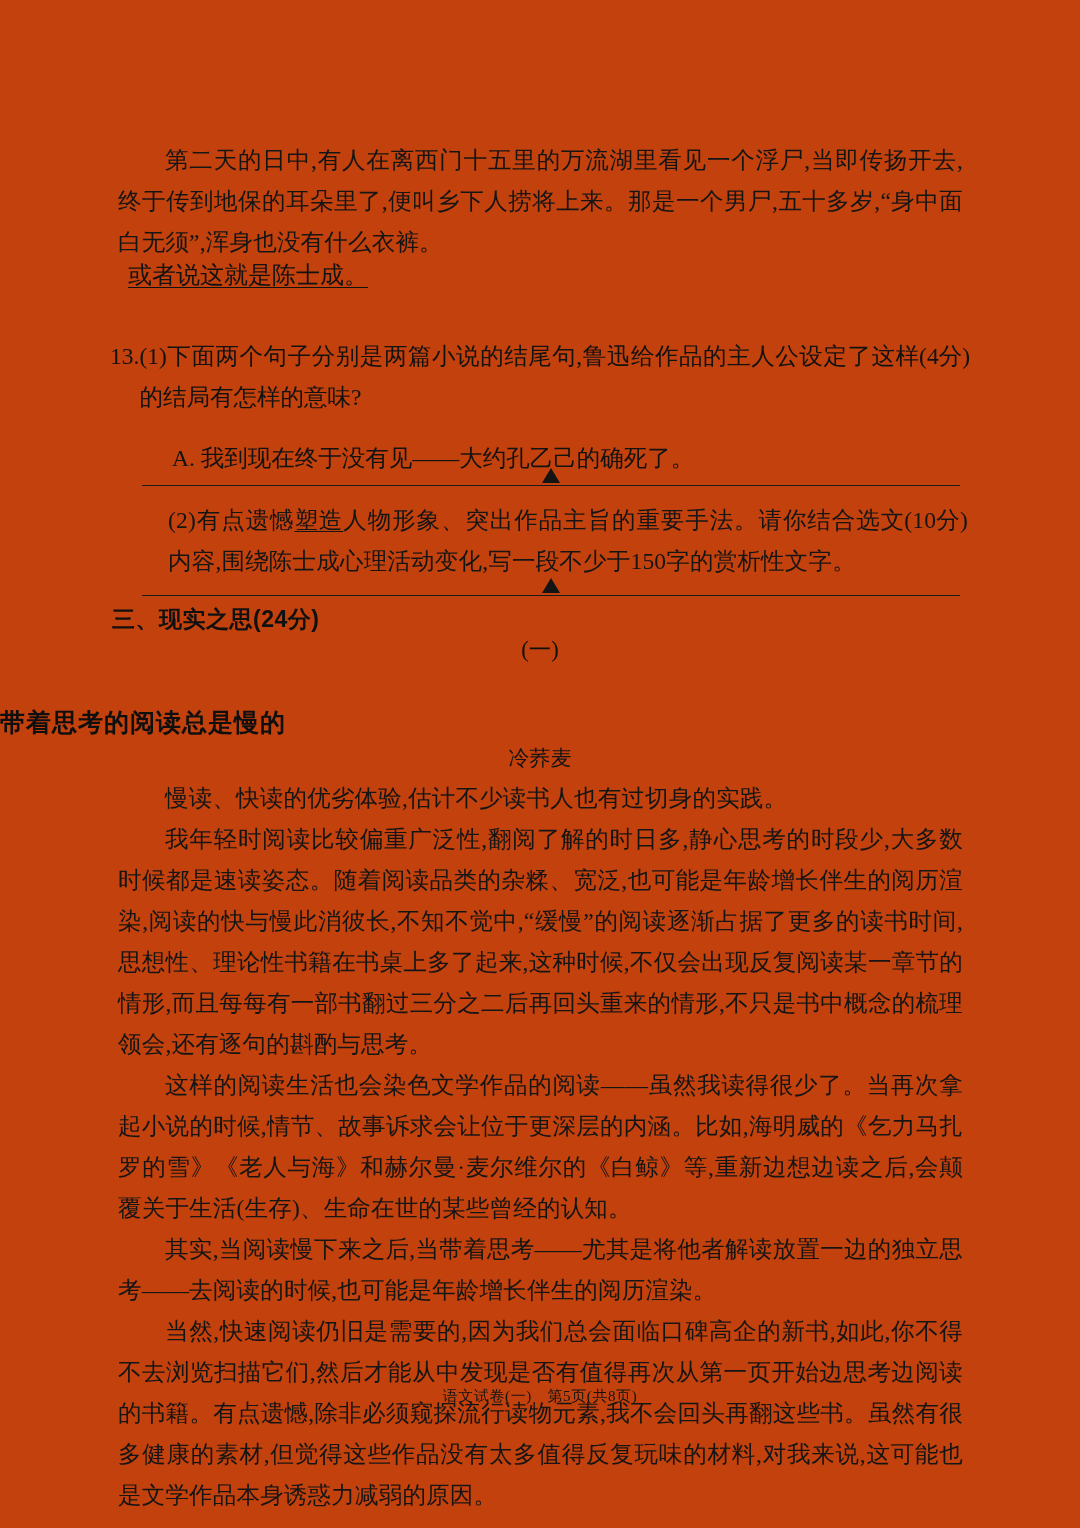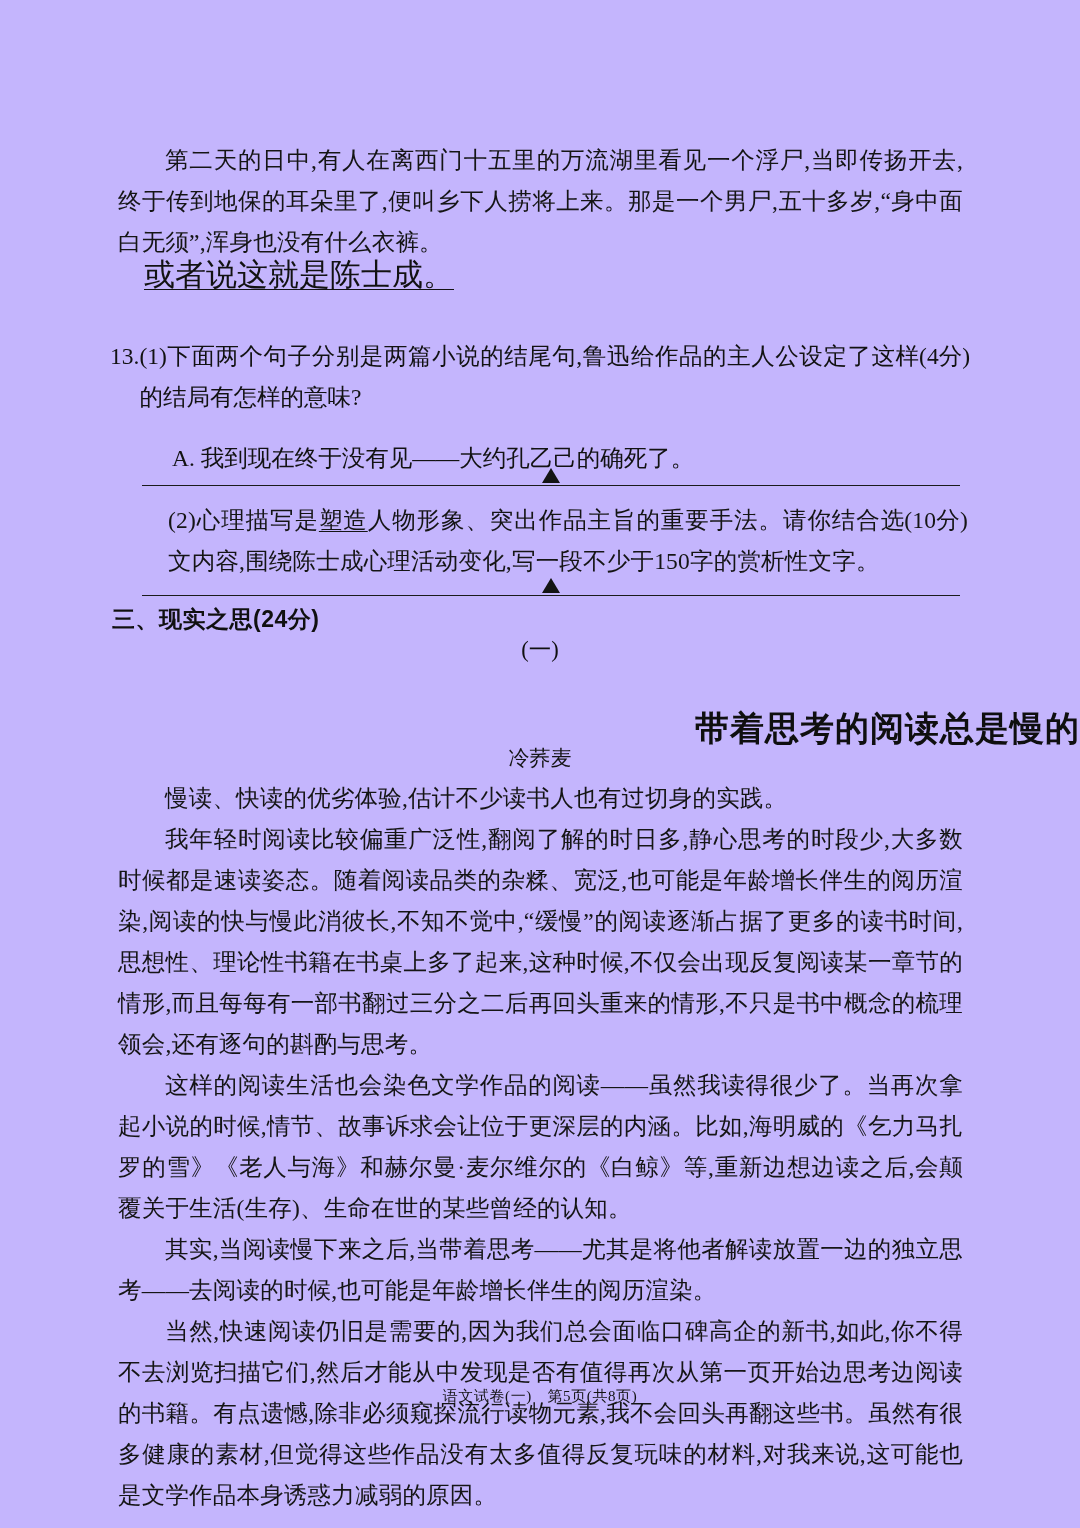--- a/index.html
+++ b/index.html
@@ -11,21 +11,21 @@
     width: 1080px;
     height: 1528px;
     font-family: "Liberation Serif", "DejaVu Serif", serif;
     color: #121212;
     position: relative;
     overflow: hidden;
   }
   .page {
     position: absolute;
     inset: 0;
-    background: #c4b5fd;
+    background: #c2410c;
   }
   
   .body-text {
     font-family: "Liberation Serif", "DejaVu Serif", serif;
     font-size: 23.5px;
     line-height: 41px;
     letter-spacing: 0.2px;
     text-align: justify;
     color: #151515;
   }
@@ -35,24 +35,24 @@
   #excerpt {
     position: absolute;
     left: 118px;
     top: 140px;
     width: 845px;
   }
 
   
   #closing-line {
     position: absolute;
-    left: 144px;
+    left: 128px;
     top: 256px;
     width: 820px;
-    font-size: 31px;
+    font-size: 24px;
     line-height: 38px;
   }
   #closing-line .u {
     text-decoration: underline;
     text-underline-offset: 4px;
     text-decoration-thickness: 1.3px;
   }
 
   
   #footnote {
@@ -172,27 +172,26 @@
     font-weight: bold;
     font-size: 22.5px;
     letter-spacing: 0.3px;
     color: #0f0f0f;
   }
   #art-title {
     position: absolute;
     left: 0;
     right: 0;
     top: 706px;
-    text-align: right;
+    text-align: left;
     font-family: "Liberation Sans", "DejaVu Sans", sans-serif;
     font-weight: bold;
-    font-size: 34px;
+    font-size: 25px;
     letter-spacing: 1px;
     color: #0f0f0f;
-    padding-left: 39px;
   }
   #art-author {
     position: absolute;
     left: 0;
     right: 0;
     top: 744px;
     text-align: center;
     font-size: 21px;
     color: #141414;
   }
@@ -244,21 +243,21 @@
     <div class="opt">A. 我到现在终于没有见——大约孔乙己的确死了。</div>
   </div>
 
   <div class="answer-area" id="answer1">
     <span class="tri"></span>
     <span class="answer-rule"></span>
   </div>
 
   <div id="q13b" class="body-text">
     <span class="marks">(10分)</span>
-    <span>(2)</span><span>心理描写是</span><span class="u2">塑造</span><span>人物形象、突出作品主旨的重要手法。请你结合选文内容,围绕陈士成心理活动变化,写一段不少于150字的赏析性文字。</span>
+    <span>(2)</span><span>有点遗憾</span><span class="u2">塑造</span><span>人物形象、突出作品主旨的重要手法。请你结合选文内容,围绕陈士成心理活动变化,写一段不少于150字的赏析性文字。</span>
   </div>
 
   <div class="answer-area" id="answer2">
     <span class="tri"></span>
     <span class="answer-rule"></span>
   </div>
 
   <div id="sec3-head">三、现实之思(24分)</div>
 
   <div id="sub-one">(一)</div>

